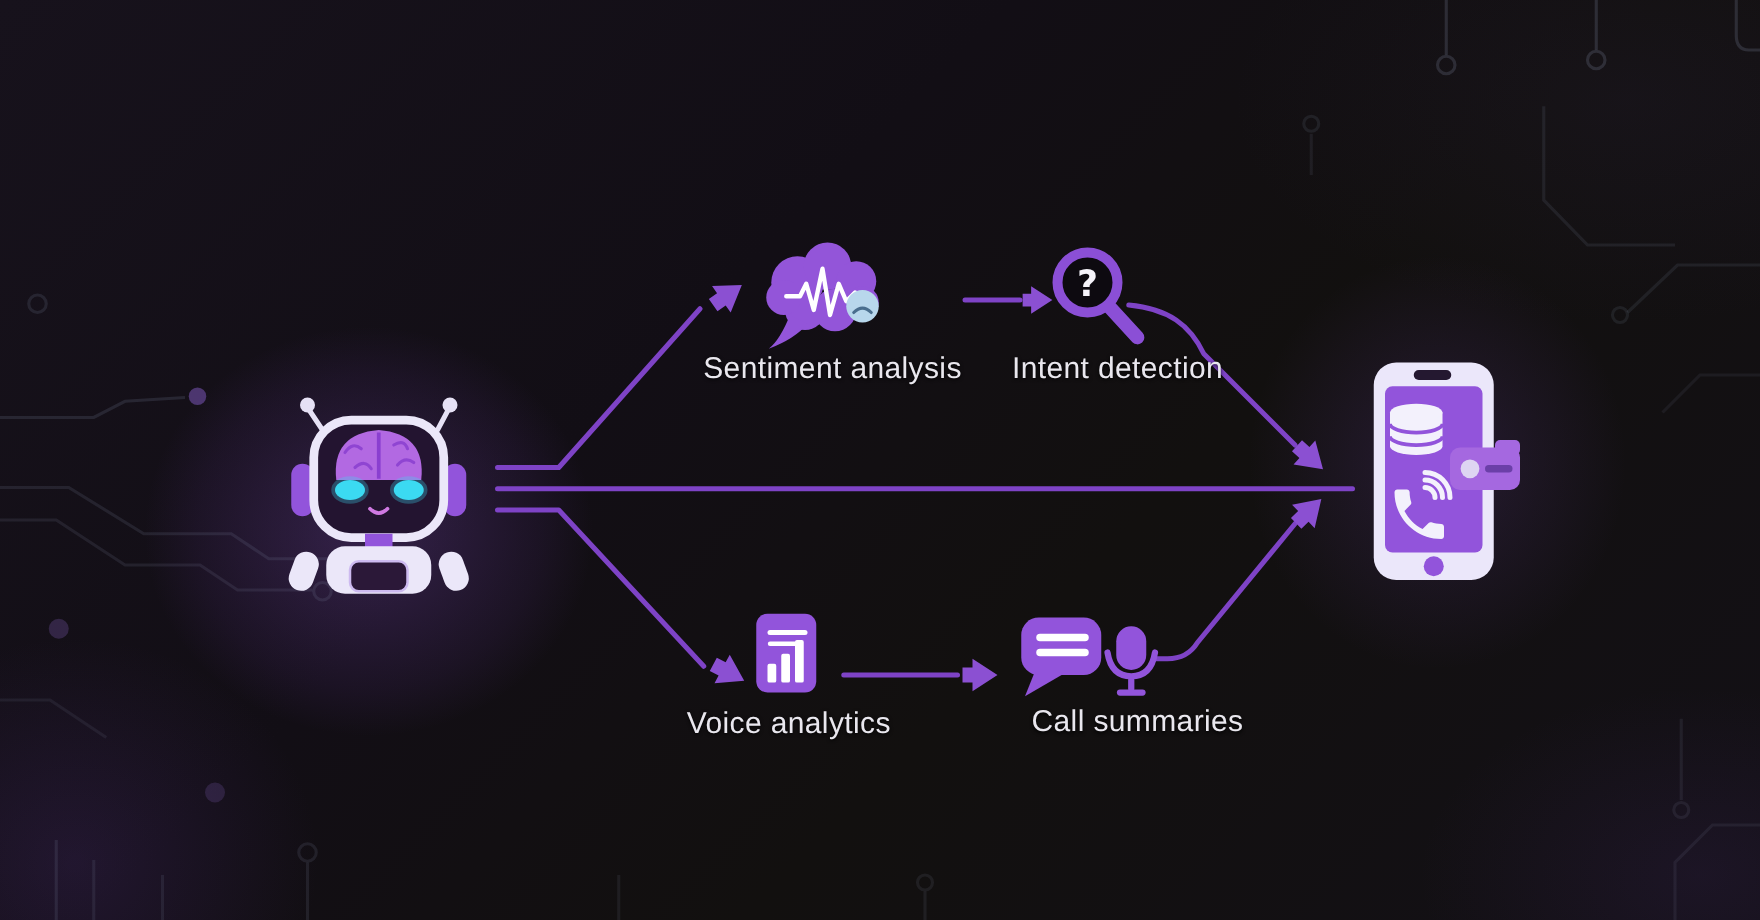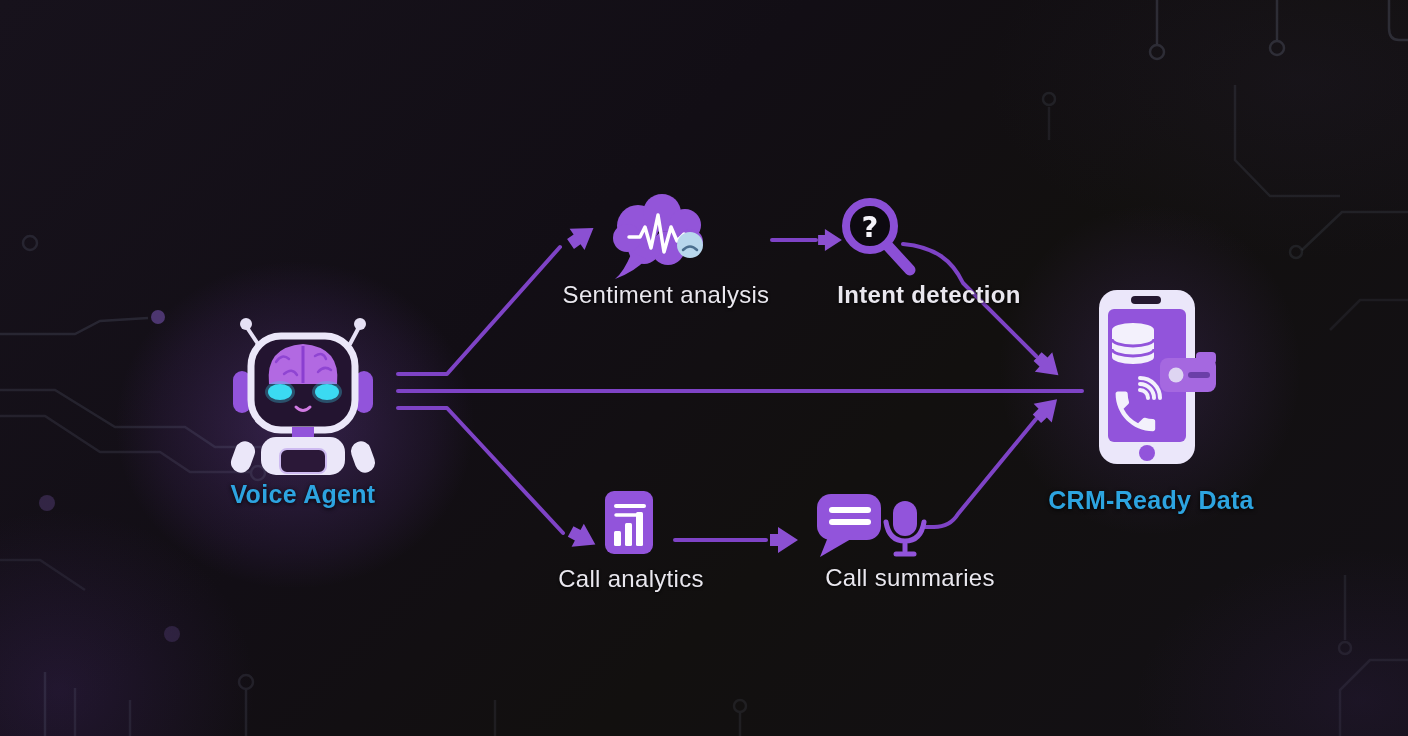--- a/index.html
+++ b/index.html
@@ -185,20 +185,18 @@
     </g>
     <g>
       <rect x="1196" y="352" width="20" height="12" rx="4" fill="#a568e0"></rect>
       <rect x="1160" y="358" width="56" height="34" rx="8" fill="#a568e0"></rect>
       <circle cx="1176" cy="375" r="7.5" fill="#ded5f2"></circle>
       <rect x="1188" y="372" width="22" height="6" rx="3" fill="#6b3fa8"></rect>
     </g>
   </g>
 </svg>
 
-<div class="flow-label" style="left:303px; top:480px;">Voice Agent</div>
 <div class="node-label" style="left:666px; top:281px;">Sentiment analysis</div>
-<div class="node-label" style="left:929px; top:281px;font-weight:bold;">Intent detection</div>
-<div class="node-label" style="left:631px; top:565px;">Call analytics</div>
+<div class="node-label" style="left:894px; top:281px;">Intent detection</div>
+<div class="node-label" style="left:631px; top:565px;">Voice analytics</div>
 <div class="node-label" style="left:871px; top:564px;margin-left:39px;">Call summaries</div>
-<div class="flow-label" style="left:1151px; top:486px;">CRM-Ready Data</div>
 
 </div>
 
 </body></html>

